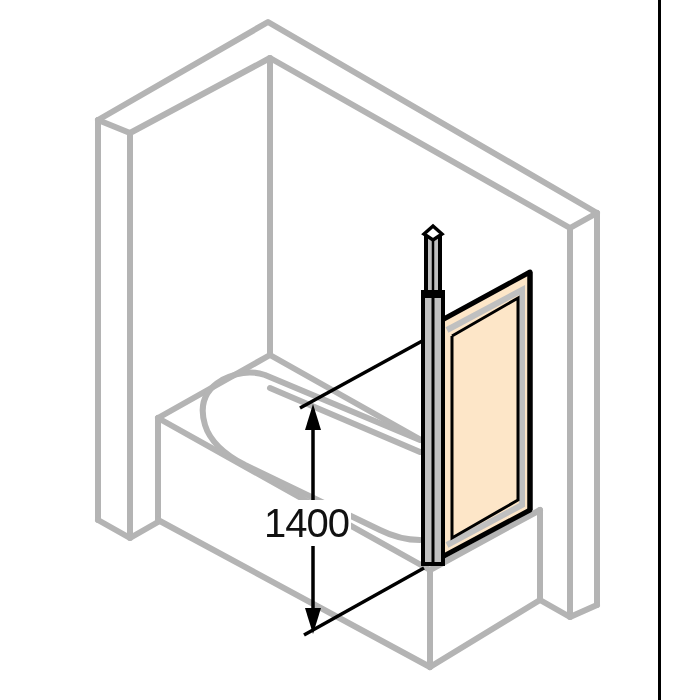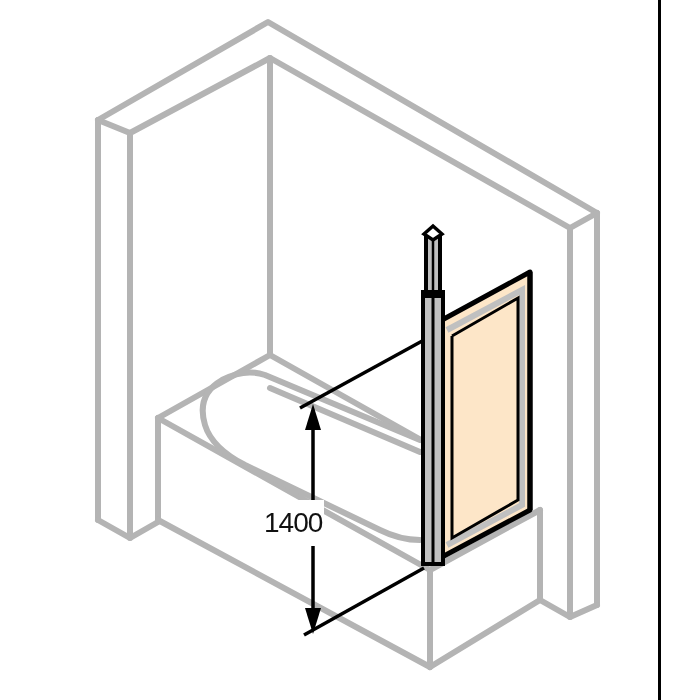--- a/index.html
+++ b/index.html
@@ -1,21 +1,21 @@
 <!DOCTYPE html>
 <html><head>
 <meta charset="utf-8">
 <style>
   html, body { margin:0; padding:0; background:#ffffff; }
   body { width:700px; height:700px; position:relative; overflow:hidden; font-family:"Liberation Sans", sans-serif; }
   #canvas { position:absolute; left:0; top:0; width:700px; height:700px; }
   .label {
     position:absolute; left:262px; top:500px;
     font-family:"Liberation Sans", sans-serif;
-    font-size:28px; color:#111111; background:#ffffff;
+    font-size:40px; color:#111111; background:#ffffff;
     line-height:46px; padding:0 2px; letter-spacing:-1px;
   }
   .border-line { position:absolute; left:658px; top:0; width:3px; height:700px; background:#000; }
 </style>
 </head>
 <body>
 
 <svg id="canvas" viewBox="0 0 700 700" xmlns="http://www.w3.org/2000/svg">
   <g fill="none" stroke="#b4b4b4" stroke-width="6" stroke-linejoin="round" stroke-linecap="round">
 

